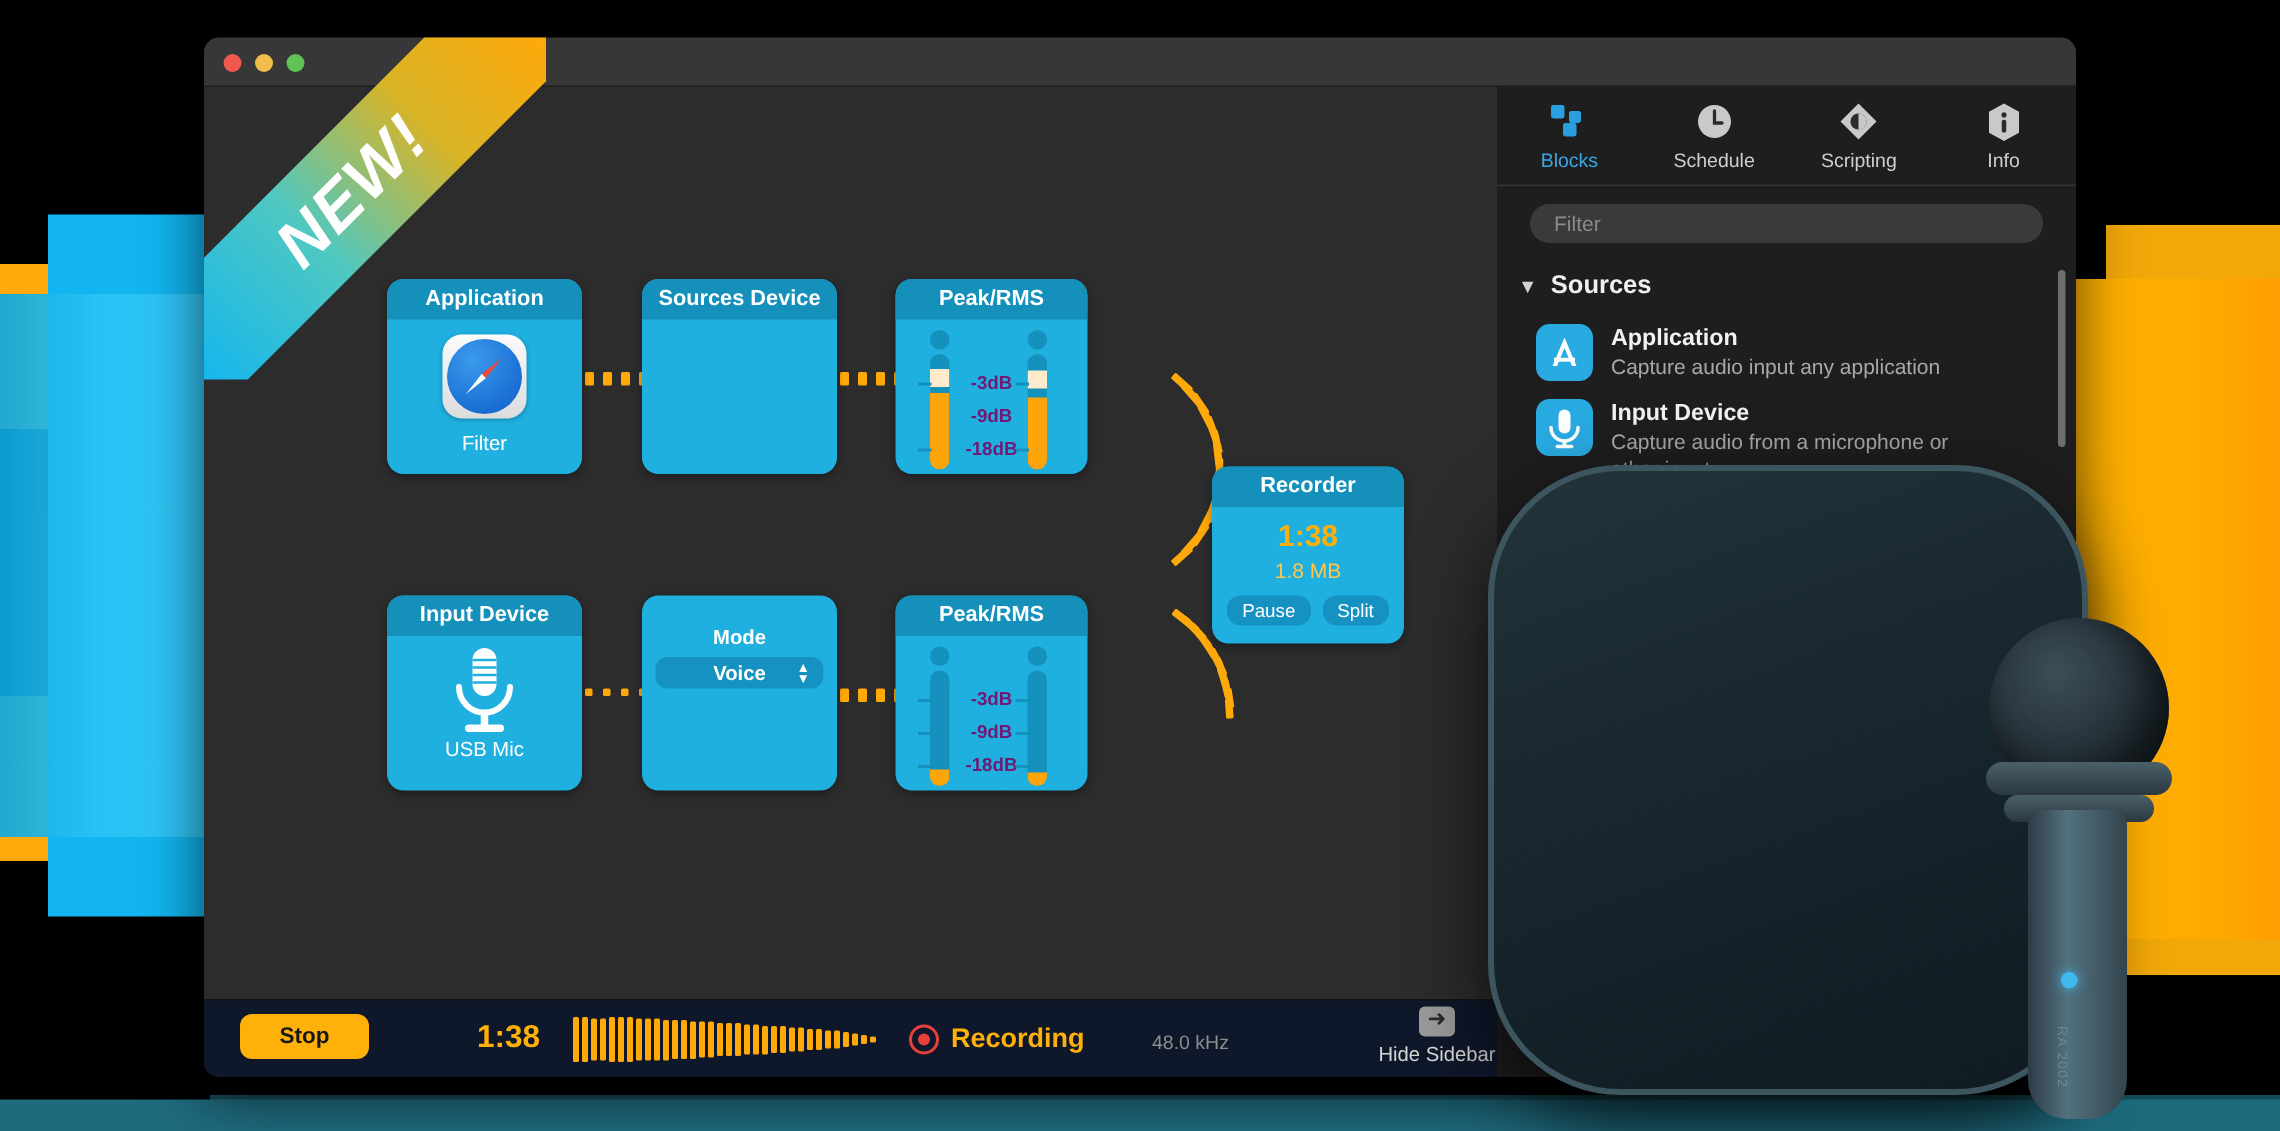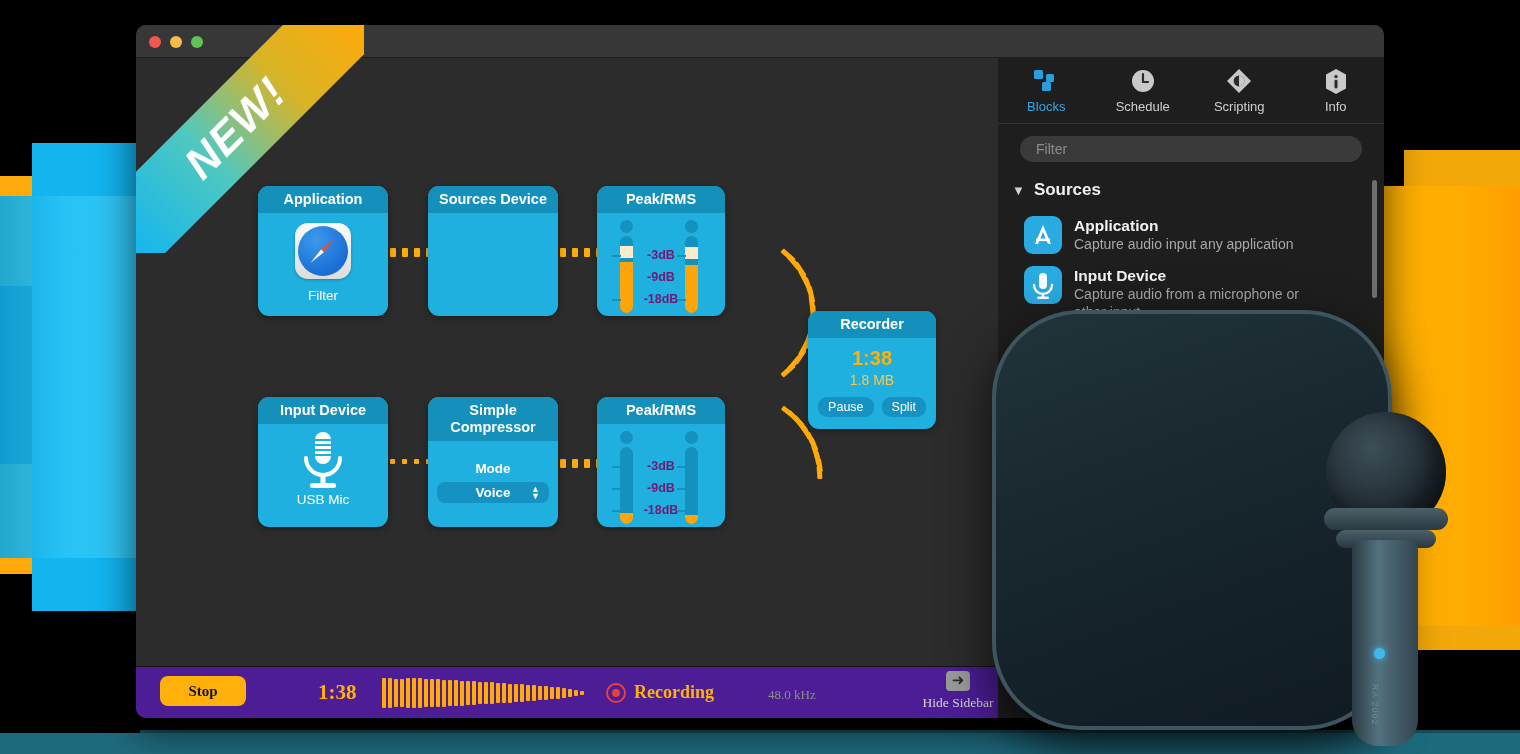--- a/index.html
+++ b/index.html
@@ -98,21 +98,21 @@
                 color:#fff; font-size:13.5px; font-weight:bold; padding:3px 0; }
   .stepper { position:absolute; right:9px; top:50%; transform:translateY(-50%);
              font-size:9px; line-height:7px; color:#fff; }
 
   
   .conn { position:absolute; }
   .dash { position:absolute; background:#ffa90a; border-radius:1px; }
 
   
   #toolbar { position:absolute; left:0; bottom:0; width:1248px; height:52px;
-             background:#4c1d95; border-top:1px solid #141414;font-family:Liberation Serif, serif; }
+             background:#0f172a; border-top:1px solid #141414; }
   #btn-stop { position:absolute; left:24px; top:9px; width:86px; height:30px;
               background:#ffb10a; border-radius:8px; color:#171717; font-size:15px;
               font-weight:bold; text-align:center; line-height:30px; }
   #tb-time { position:absolute; left:182px; top:13px; color:#ffb10a; font-size:21px; font-weight:bold; }
   #tb-wave { position:absolute; left:246px; top:10px; width:202px; height:32px; }
   .wbar { position:absolute; bottom:0; width:4px; background:#ffa90a; border-radius:1px; }
   #tb-recdot { position:absolute; left:470px; top:16px; width:20px; height:20px;
                border-radius:50%; border:2.5px solid #e8413c; }
   #tb-recdot i { position:absolute; left:4px; top:4px; width:8px; height:8px;
                  border-radius:50%; background:#e8413c; }
@@ -333,21 +333,20 @@
               <path d="M11 28 a17 17 0 0 0 34 0" stroke="#fff" stroke-width="4" fill="none" stroke-linecap="round"></path>
               <rect x="25.5" y="44" width="5" height="10" fill="#fff"></rect>
               <rect x="15" y="53" width="26" height="5" rx="2.5" fill="#fff"></rect>
             </svg>
           </div>
           <div class="block-caption">USB Mic</div>
         </div>
       </div>
 
       <div class="block" id="blk-comp">
-        <div class="block-hdr">Simple Compressor</div>
         <div class="block-body">
           <div class="cmp-label">Mode</div>
           <div class="cmp-select">
             <span>Voice</span>
             <span class="stepper">▲<br>▼</span>
           </div>
         </div>
       </div>
 
       <div class="block" id="blk-meter2">

